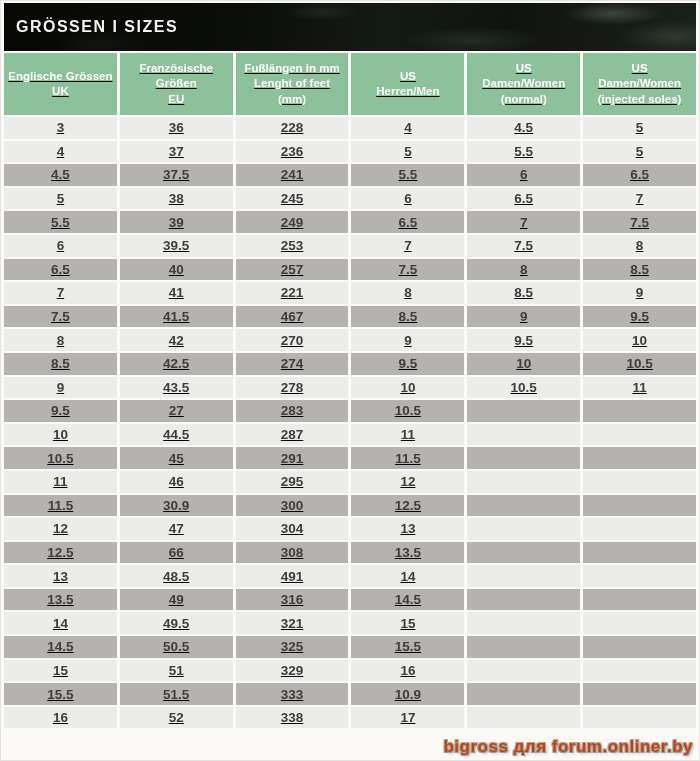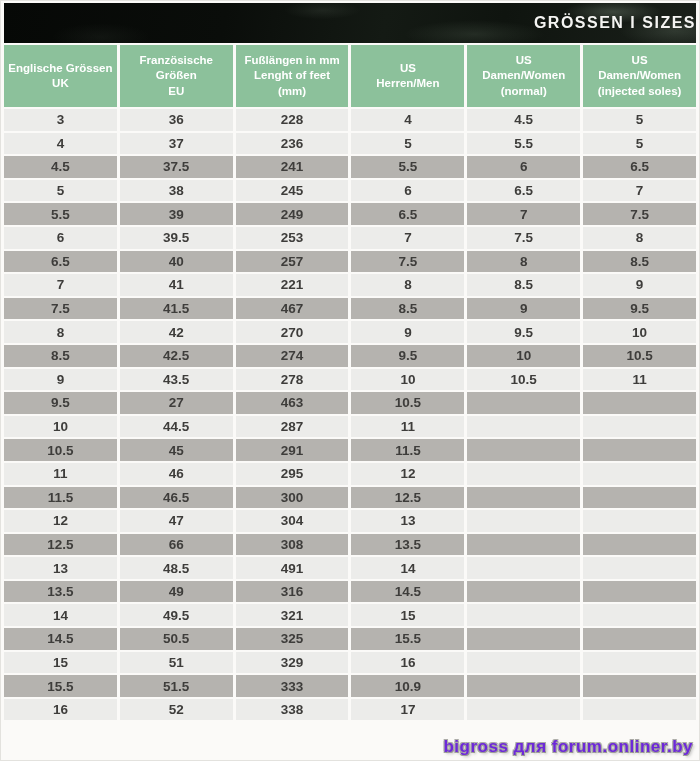--- a/index.html
+++ b/index.html
@@ -11,23 +11,23 @@
   }
   .page {
     position: relative;
     width: 700px; height: 761px;
     background: #fbfaf8;
     border: 1px solid #e3e2de;
     overflow: hidden;
   }
   
   .banner {
-    height: 40px;
+    height: 48px;
     margin: 2px 3px 0 3px;
-    display: flex; align-items: center; justify-content: flex-end;
+    display: flex; align-items: center; justify-content: flex-start;
     background:
       radial-gradient(70px 16px at 88% 22%, rgba(150,170,150,0.30), transparent 70%),
       radial-gradient(100px 20px at 68% 78%, rgba(115,135,115,0.20), transparent 70%),
       radial-gradient(55px 13px at 46% 18%, rgba(125,140,125,0.14), transparent 70%),
       radial-gradient(80px 22px at 97% 70%, rgba(130,150,130,0.22), transparent 70%),
       radial-gradient(70px 20px at 14% 85%, rgba(100,115,100,0.10), transparent 70%),
       linear-gradient(100deg, #060806 0%, #0a0d0a 32%, #141a14 55%, #0f140f 72%, #1a201a 100%);
     padding-left: 12px;
   }
   .banner-title {
@@ -35,20 +35,21 @@
     font-size: 16px;
     font-weight: 700;
     letter-spacing: 1.5px;
   }
   
   table.size-table {
     width: 100%;
     border-collapse: separate;
     border-spacing: 3px 2px;
     table-layout: fixed;
+    text-decoration: underline;
   }
   th {
     background: #8cc19b;
     height: 62px;
     color: #ffffff;
     font-size: 11.5px;
     font-weight: 700;
     vertical-align: middle;
     text-align: center;
     padding: 0 3px;
@@ -66,21 +67,21 @@
   }
   tr.light td { background: #ececea; }
   tr.dark  td { background: #b5b3af; }
   
   .watermark {
     position: absolute;
     right: 6px; bottom: 3px;
     font-size: 17px;
     font-weight: 700;
     letter-spacing: 0.5px;
-    color: #6d28d9;
+    color: #c2410c;
     text-shadow:
       -1px -1px 0 #a9a9a5,
        1px -1px 0 #a9a9a5,
       -1px  1px 0 #a9a9a5,
        1px  1px 0 #99False;
   }
   .watermark {
     text-shadow:
       -1px -1px 0 #ababa7,
        1px -1px 0 #ababa7,
@@ -222,21 +223,21 @@
           <td>9</td>
           <td>43.5</td>
           <td>278</td>
           <td>10</td>
           <td>10.5</td>
           <td>11</td>
         </tr>
         <tr class="dark">
           <td>9.5</td>
           <td>27</td>
-          <td>463</td>
+          <td>283</td>
           <td>10.5</td>
           <td></td>
           <td></td>
         </tr>
         <tr class="light">
           <td>10</td>
           <td>44.5</td>
           <td>287</td>
           <td>11</td>
           <td></td>
@@ -253,21 +254,21 @@
         <tr class="light">
           <td>11</td>
           <td>46</td>
           <td>295</td>
           <td>12</td>
           <td></td>
           <td></td>
         </tr>
         <tr class="dark">
           <td>11.5</td>
-          <td>46.5</td>
+          <td>30.9</td>
           <td>300</td>
           <td>12.5</td>
           <td></td>
           <td></td>
         </tr>
         <tr class="light">
           <td>12</td>
           <td>47</td>
           <td>304</td>
           <td>13</td>

